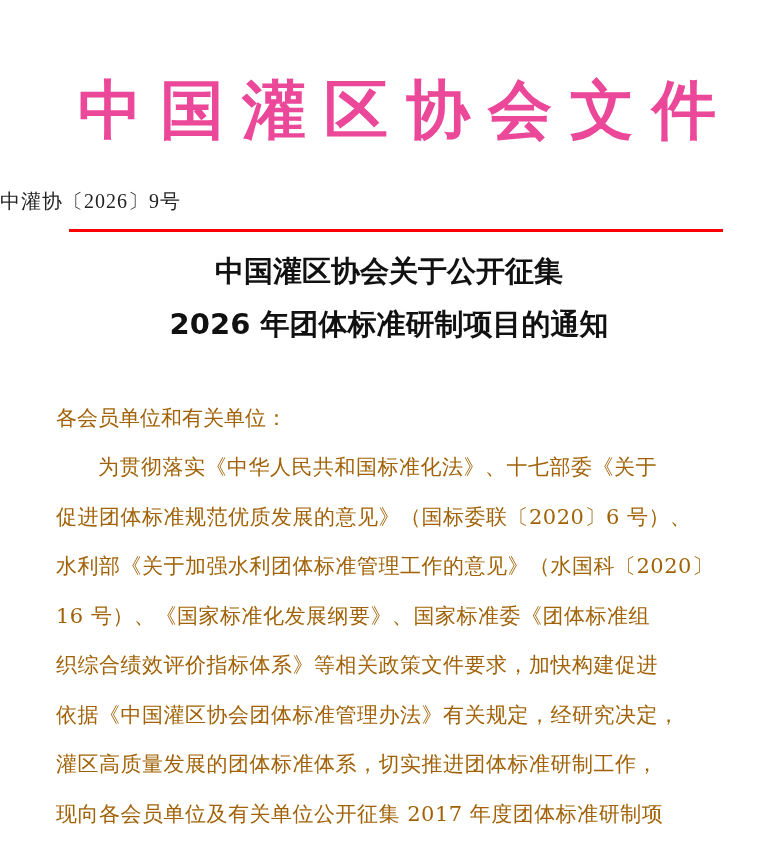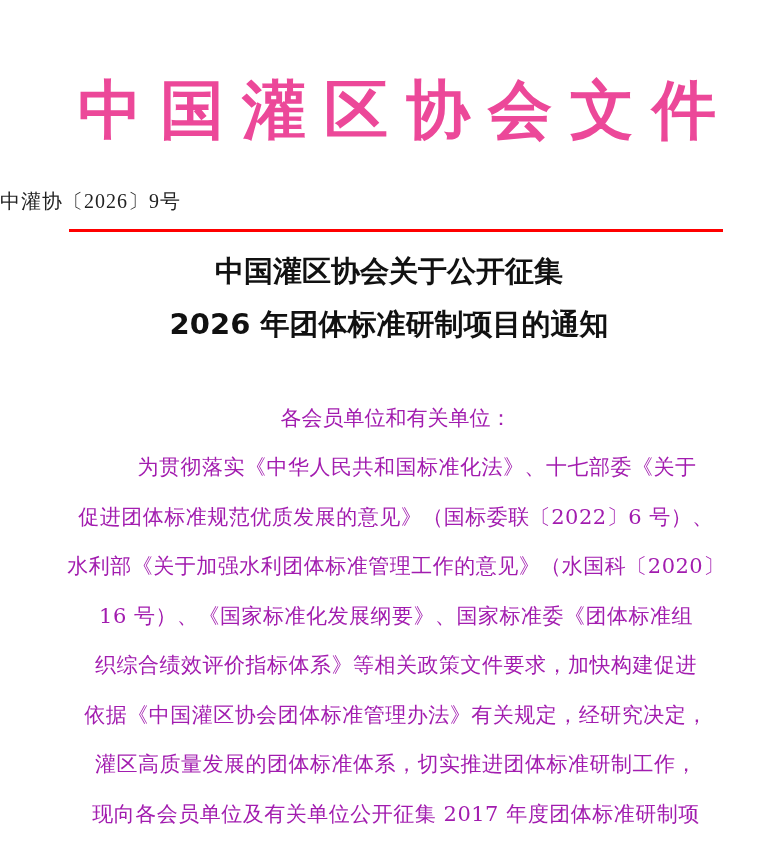--- a/index.html
+++ b/index.html
@@ -24,21 +24,21 @@
   .title {
     position: absolute; left: 0; width: 778px; text-align: center;
     font-family: "DejaVu Sans", "Liberation Sans", sans-serif; font-weight: bold;
     font-size: 29px; color: #111; white-space: nowrap; line-height: 40px;
   }
   .title.l1 { top: 251px; }
   .title.l2 { top: 304px; }
   .body-text {
     position: absolute; left: 56px; width: 680px;
     font-family: "DejaVu Serif", "Liberation Serif", serif; font-size: 21px;
-    color: #a21caf; line-height: 48px; text-align: center;
+    color: #a16207; line-height: 48px;
   }
   .salutation { top: 394px; }
   .para { top: 443px; }
   .line { display: block; white-space: nowrap; height: 49.5px; letter-spacing: 0.5px; }
   .line.indent { padding-left: 42px; }
 </style>
 </head>
 <body>
 
 <div class="doc">
@@ -46,21 +46,21 @@
   <div class="docno">中灌协〔2026〕9号</div>
   <div class="red-rule"></div>
 
   <div class="title l1">中国灌区协会关于公开征集</div>
   <div class="title l2">2026 年团体标准研制项目的通知</div>
 
   <div class="body-text salutation">各会员单位和有关单位：</div>
 
   <div class="body-text para">
     <span class="line indent">为贯彻落实《中华人民共和国标准化法》、十七部委《关于</span>
-    <span class="line">促进团体标准规范优质发展的意见》（国标委联〔2022〕6 号）、</span>
+    <span class="line">促进团体标准规范优质发展的意见》（国标委联〔2020〕6 号）、</span>
     <span class="line">水利部《关于加强水利团体标准管理工作的意见》（水国科〔2020〕</span>
     <span class="line">16 号）、《国家标准化发展纲要》、国家标准委《团体标准组</span>
     <span class="line">织综合绩效评价指标体系》等相关政策文件要求，加快构建促进</span>
     <span class="line">依据《中国灌区协会团体标准管理办法》有关规定，经研究决定，</span>
     <span class="line">灌区高质量发展的团体标准体系，切实推进团体标准研制工作，</span>
     <span class="line">现向各会员单位及有关单位公开征集 2017 年度团体标准研制项</span>
     <span class="line">目。现将有关事项通知如下：</span>
   </div>
 </div>
 

